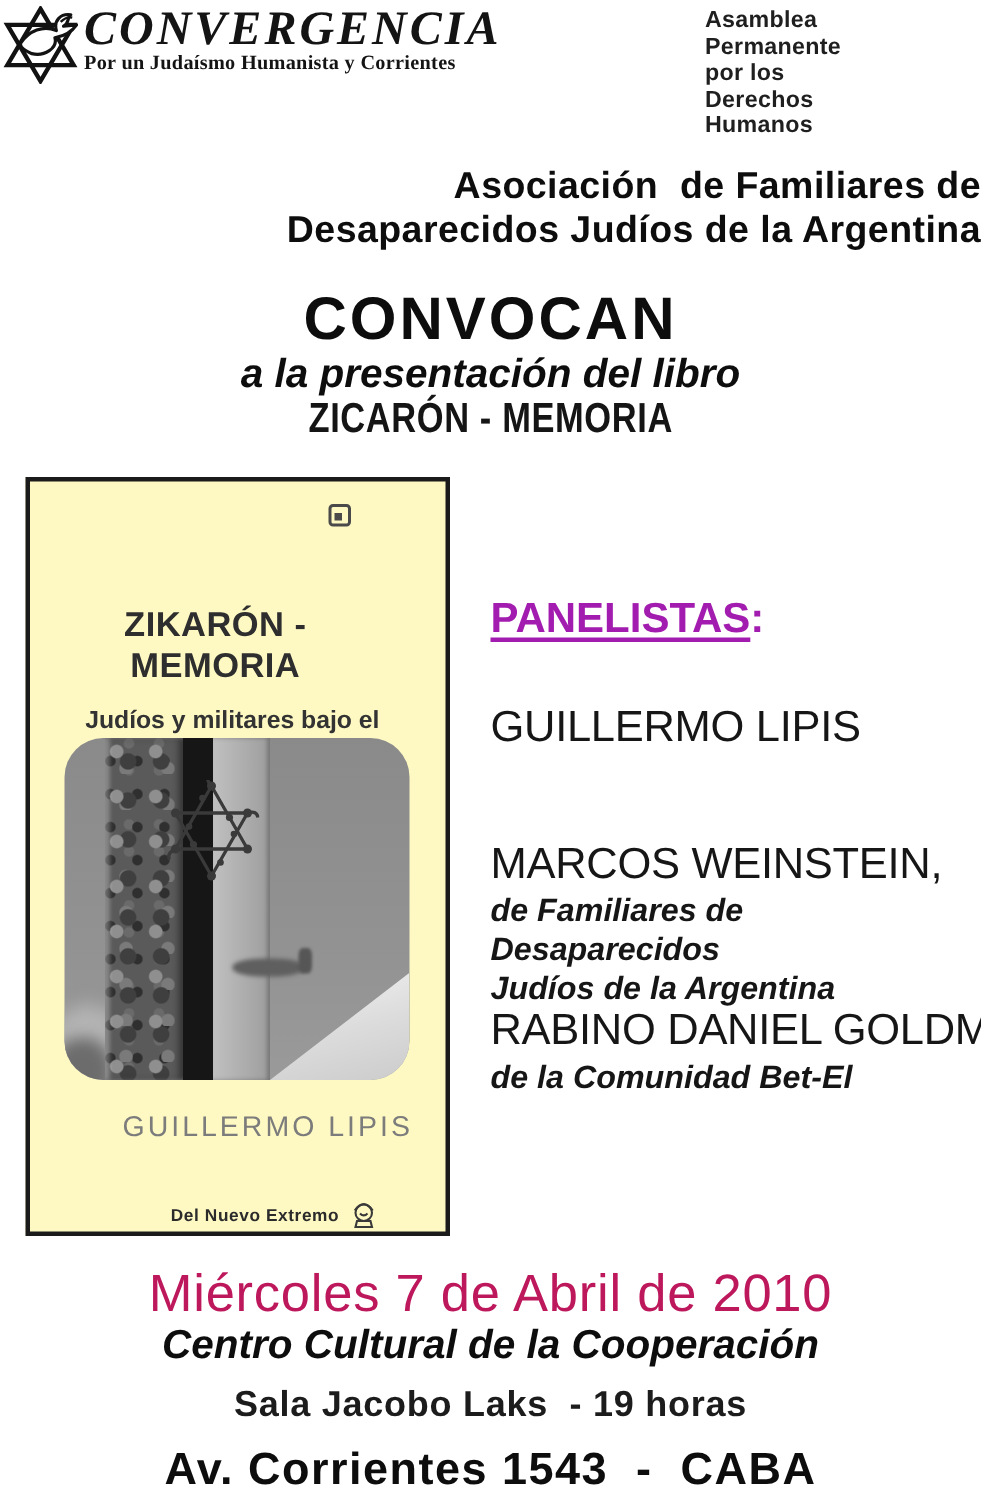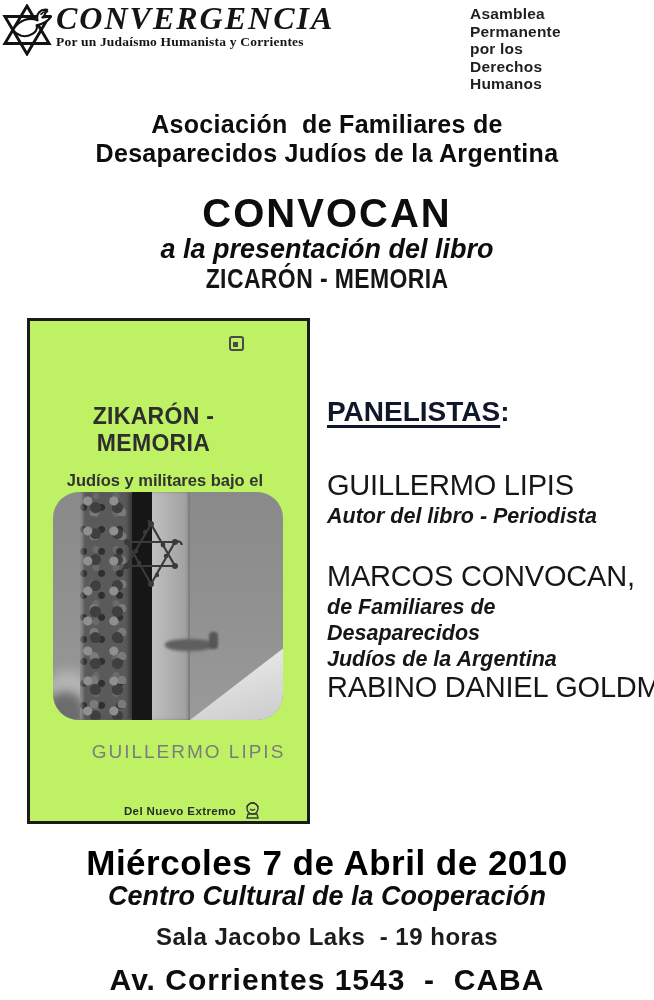--- a/index.html
+++ b/index.html
@@ -14,28 +14,28 @@
   
   .conv-logo{left:2px;top:4px;}
   .conv-text{left:56px;top:2px;font-family:"Liberation Serif",serif;}
   .conv-name{font-weight:bold;font-style:italic;font-size:32px;letter-spacing:2px;line-height:32px;color:#141414;}
   .conv-tagline{font-weight:bold;font-size:13.5px;letter-spacing:.2px;margin-top:0;color:#141414;}
 
   .apdh-wrap{left:470px;top:3px;display:flex;gap:9px;align-items:flex-start;}
   .apdh-text{font-size:15.5px;line-height:17.5px;color:#1f1f1f;letter-spacing:.2px;padding-top:2px;}
 
   
-  .org-title{top:110px;font-weight:bold;font-size:25px;line-height:29px;letter-spacing:.3px;color:#0d0d0d;}
+  .org-title{top:110px;font-weight:bold;font-size:25px;line-height:29px;letter-spacing:.3px;color:#0d0d0d;text-align:right;}
   .convocan{top:191px;font-weight:bold;font-size:40px;letter-spacing:2px;color:#0d0d0d;}
   .lead{top:234px;font-weight:bold;font-style:italic;font-size:27px;color:#0d0d0d;}
   .book-line{top:263px;font-size:28px;font-weight:bold;color:#151515;}
   .book-line span{display:inline-block;transform:scaleX(.82);letter-spacing:.5px;}
 
   
-  .cover{left:17px;top:318px;width:283px;height:506px;border:3px solid #1b1b1b;background:#bef264;box-sizing:border-box;margin-left:10px;}
+  .cover{left:17px;top:318px;width:283px;height:506px;border:3px solid #1b1b1b;background:#fef9c3;box-sizing:border-box;}
   .corner-icon{left:199px;top:15px;width:11px;height:11px;border:2.5px solid #4a4a4a;border-radius:3px;}
   .corner-dot{left:2px;top:4px;width:4.5px;height:4.5px;background:#4a4a4a;}
   .cover-text{top:82px;left:14px;right:44px;color:#2e2e2e;}
   .cover-title{text-align:center;font-weight:bold;font-size:23px;letter-spacing:.3px;}
   .cover-subtitle{text-align:right;font-size:16.5px;line-height:23px;margin-top:12px;color:#333;}
   .photo{left:23px;top:171px;width:230px;height:228px;border-radius:26px;overflow:hidden;
          background:linear-gradient(180deg,#8a8a8a 0%,#929292 60%,#9a9a9a 100%);}
   .ph-grass-light{left:-12px;top:178px;width:55px;height:70px;background:#b4b4b4;border-radius:50%;filter:blur(6px);}
   .ph-grass-dark{left:-8px;top:200px;width:40px;height:45px;background:#6c6c6c;border-radius:45%;filter:blur(5px);}
   .ph-gabion{left:27px;top:0;width:52px;height:228px;background-color:#5a5a5a;
@@ -55,30 +55,30 @@
     background:linear-gradient(165deg,#f4f4f4 0%,#dcdcdc 55%,#cccccc 100%);
     clip-path:polygon(0 100%,100% 6%,100% 100%);}
   .ph-bush1{left:112px;top:147px;width:48px;height:12px;background:#5f5f5f;border-radius:45%;filter:blur(1.5px);}
   .ph-bush2{left:156px;top:140px;width:9px;height:17px;background:#565656;border-radius:30%;filter:blur(1px);}
   .ph-star{left:66px;top:28px;}
   .cover-author{top:420px;left:40px;right:0;text-align:center;font-size:19px;letter-spacing:2px;color:#7c7c7c;}
   .cover-publisher{top:479px;left:58px;right:10px;display:flex;justify-content:center;align-items:center;gap:8px;
                    font-weight:bold;font-size:11.5px;letter-spacing:.4px;color:#2b2b2b;}
 
   
-  .p-head{left:327px;top:396px;font-weight:bold;font-size:28px;color:#0f172a;}
+  .p-head{left:327px;top:396px;font-weight:bold;font-size:28px;color:#a21caf;}
   .p-head .u{text-decoration:underline;text-decoration-thickness:3px;text-underline-offset:4px;}
   .p-name{left:327px;font-size:29px;color:#161616;letter-spacing:-0.2px;white-space:nowrap;}
   .p-role{left:327px;font-style:italic;font-size:21.5px;line-height:26px;color:#161616;}
   .p-n1{top:469px;} .p-r1{top:503px;}
   .p-n2{top:560px;} .p-r2{top:594px;}
   .p-n3{top:671px;} .p-r3{top:705px;}
 
   
-  .f-date{top:843px;font-weight:bold;font-size:35px;letter-spacing:.5px;color:#000000;}
+  .f-date{top:843px;font-weight:normal;font-size:35px;letter-spacing:.5px;color:#be185d;}
   .f-venue{top:881px;font-weight:bold;font-style:italic;font-size:27px;color:#0d0d0d;}
   .f-room{top:923px;font-size:24px;letter-spacing:.5px;color:#1c1c1c;}
   .f-addr{top:963px;font-weight:bold;font-size:30px;letter-spacing:1px;color:#0d0d0d;}
 </style>
 </head>
 <body>
 
 <div class="page">
 
   <div class="abs conv-logo">
@@ -171,26 +171,26 @@
             <path d="M6,9 q2.5,2.5 5,0"></path>
           </g>
         </svg>
       </span>
     </div>
   </div>
 
   <div class="abs p-head"><span class="u">PANELISTAS</span><span>:</span></div>
 
   <div class="abs p-name p-n1">GUILLERMO LIPIS</div>
-  <div class="abs p-role p-r1 ws">Autor del libro - Periodista</div>
 
-  <div class="abs p-name p-n2">MARCOS CONVOCAN,</div>
+  <div class="abs p-name p-n2">MARCOS WEINSTEIN,</div>
   <div class="abs p-role p-r2 ws">de Familiares de Desaparecidos
 Judíos de la Argentina</div>
 
   <div class="abs p-name p-n3">RABINO DANIEL GOLDMAN</div>
+  <div class="abs p-role p-r3 ws">de la Comunidad Bet-El</div>
 
   <div class="abs center f-date">Miércoles 7 de Abril de 2010</div>
   <div class="abs center f-venue">Centro Cultural de la Cooperación</div>
   <div class="abs center f-room ws">Sala Jacobo Laks  - 19 horas</div>
   <div class="abs center f-addr ws">Av. Corrientes 1543  -  CABA</div>
 
 </div>
 
 </body></html>

